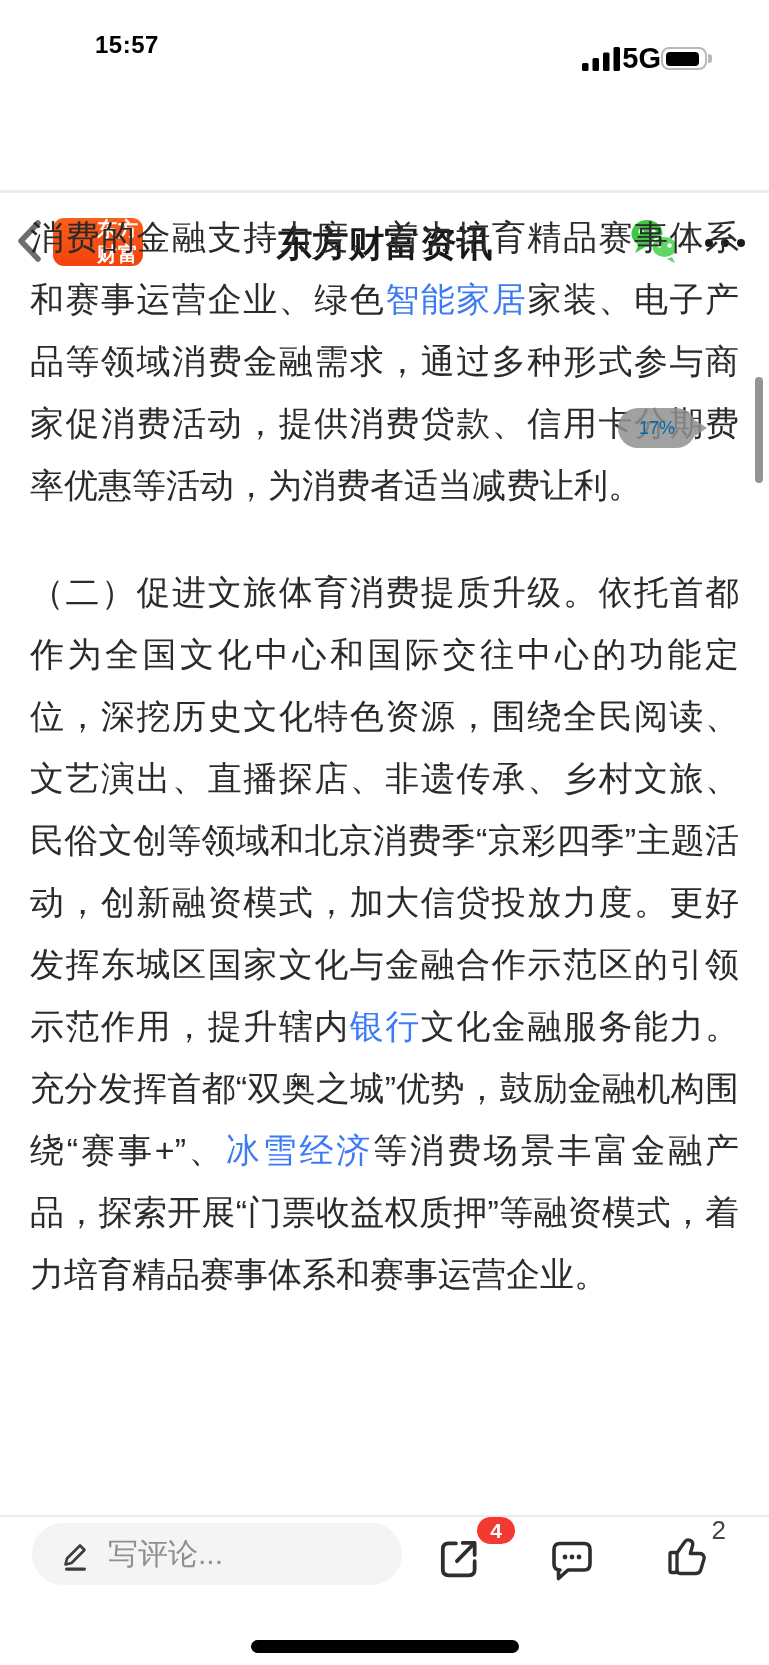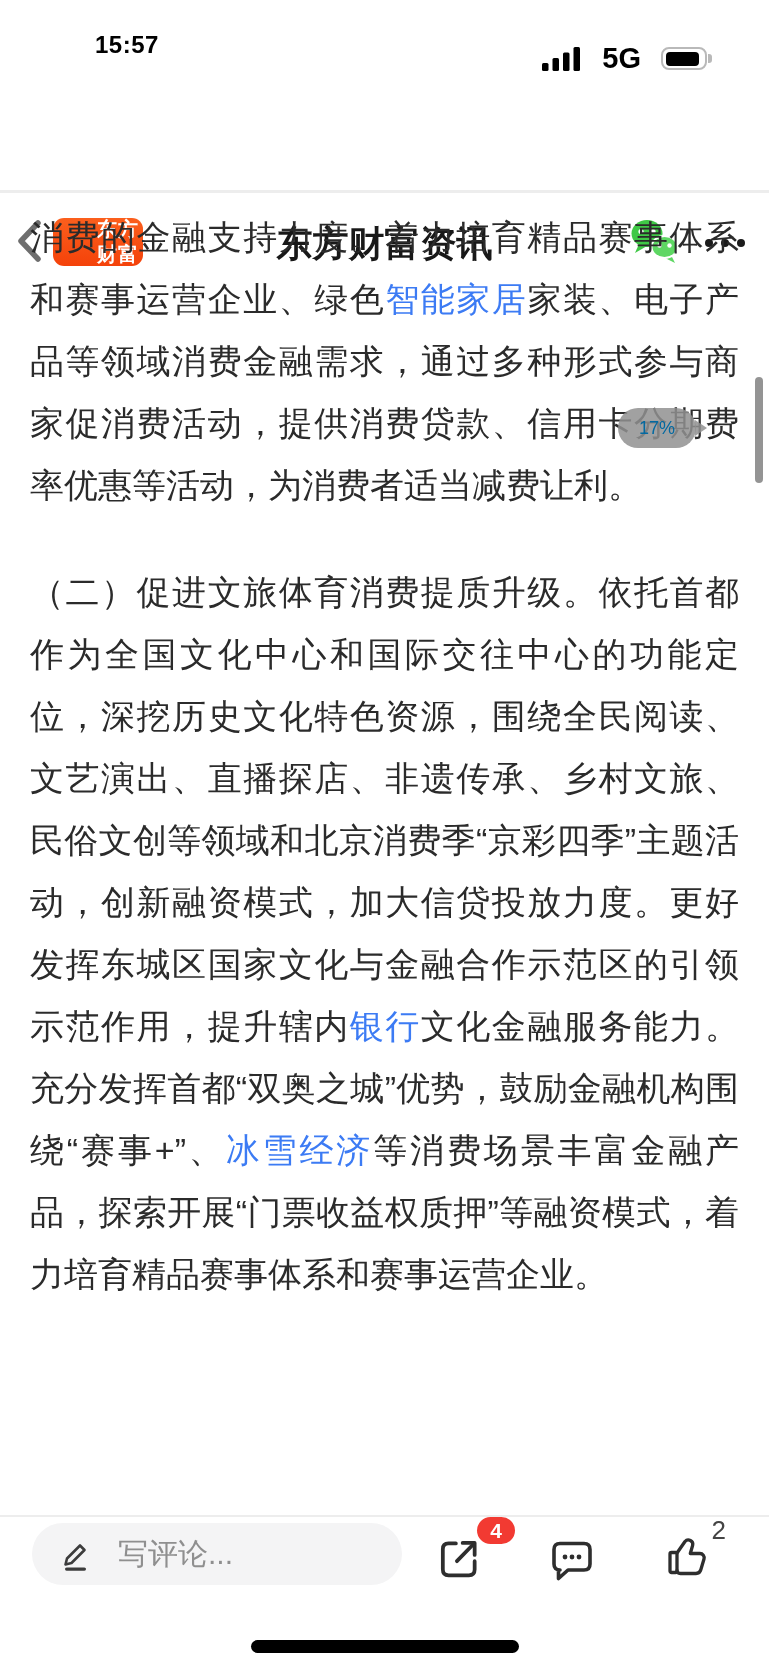--- a/index.html
+++ b/index.html
@@ -2,21 +2,21 @@
 <html><head>
 <meta charset="utf-8">
 <style>
   html,body{margin:0;padding:0;}
   body{width:769px;height:1665px;background:#fff;font-family:"Liberation Sans","DejaVu Sans",sans-serif;}
   .screen{position:relative;width:769px;height:1665px;overflow:hidden;background:#fff;}
 
   
   .status-bar{position:absolute;top:0;left:0;right:0;height:95px;}
   .status-time{position:absolute;left:95px;top:31px;font-size:24px;font-weight:700;color:#000;letter-spacing:.5px;}
-  .status-right{position:absolute;right:62px;top:42px;display:flex;align-items:center;gap:20px;justify-content:center;}
+  .status-right{position:absolute;right:62px;top:42px;display:flex;align-items:center;gap:0;justify-content:center;}
   .net-label{font-size:29px;font-weight:600;color:#000;}
   .battery{position:relative;width:46px;height:23px;border:2.5px solid #b9b9b9;border-radius:8px;box-sizing:border-box;}
   .battery .fill{position:absolute;left:2.5px;top:2.5px;bottom:2.5px;width:33px;background:#000;border-radius:4px;}
   .battery .cap{position:absolute;right:-7px;top:5px;width:4px;height:9px;background:#b9b9b9;border-radius:0 3px 3px 0;}
 
   
   .nav-bar{position:absolute;top:95px;left:0;right:0;height:95px;background:#fff;}
   .nav-divider{position:absolute;top:190px;left:0;right:0;height:3px;background:#ededed;}
   .back-btn{position:absolute;left:16px;top:122px;width:30px;height:48px;display:flex;align-items:center;}
   .app-logo{position:absolute;left:53px;top:123px;width:50px;height:48px;border-radius:11px;
@@ -36,21 +36,21 @@
   
   .progress-badge{position:absolute;left:618px;top:408px;width:78px;height:40px;border-radius:20px;
     background:rgba(145,145,145,.85);color:#0369a1;font-size:18px;display:flex;align-items:center;justify-content:center;z-index:3;}
   .progress-badge::after{content:"";position:absolute;right:-11px;top:12px;border-top:8px solid transparent;
     border-bottom:8px solid transparent;border-left:12px solid rgba(145,145,145,.85);}
   .scrollbar-thumb{position:absolute;left:755px;top:377px;width:8px;height:106px;border-radius:4px;background:rgba(0,0,0,.42);z-index:3;}
 
   
   .toolbar{position:absolute;left:0;right:0;bottom:0;height:148px;background:#fff;border-top:2px solid #ededed;z-index:5;}
   .comment-pill{position:absolute;left:32px;top:6px;width:370px;height:62px;background:#f4f4f5;border-radius:31px;
-    display:flex;align-items:center;gap:26px;padding-left:26px;box-sizing:border-box;}
+    display:flex;align-items:center;gap:16px;padding-left:26px;box-sizing:border-box;}
   .comment-placeholder{font-size:30px;color:#8f8f8f;}
   .tool{position:absolute;width:50px;height:50px;}
   .tool-share{left:436px;top:16px;}
   .tool-comments{left:549px;top:20px;}
   .tool-like{left:664px;top:14px;}
   .share-badge{position:absolute;left:41px;top:-16px;min-width:22px;height:27px;padding:0 8px;background:#f23a32;
     border-radius:14px;color:#fff;font-size:21px;font-weight:700;display:flex;align-items:center;justify-content:center;}
   .like-count{position:absolute;right:-12px;top:-16px;font-size:26px;color:#444;}
   .home-indicator{position:absolute;left:50%;transform:translateX(-50%);bottom:12px;width:268px;height:13px;border-radius:7px;background:#000;}
 </style>

